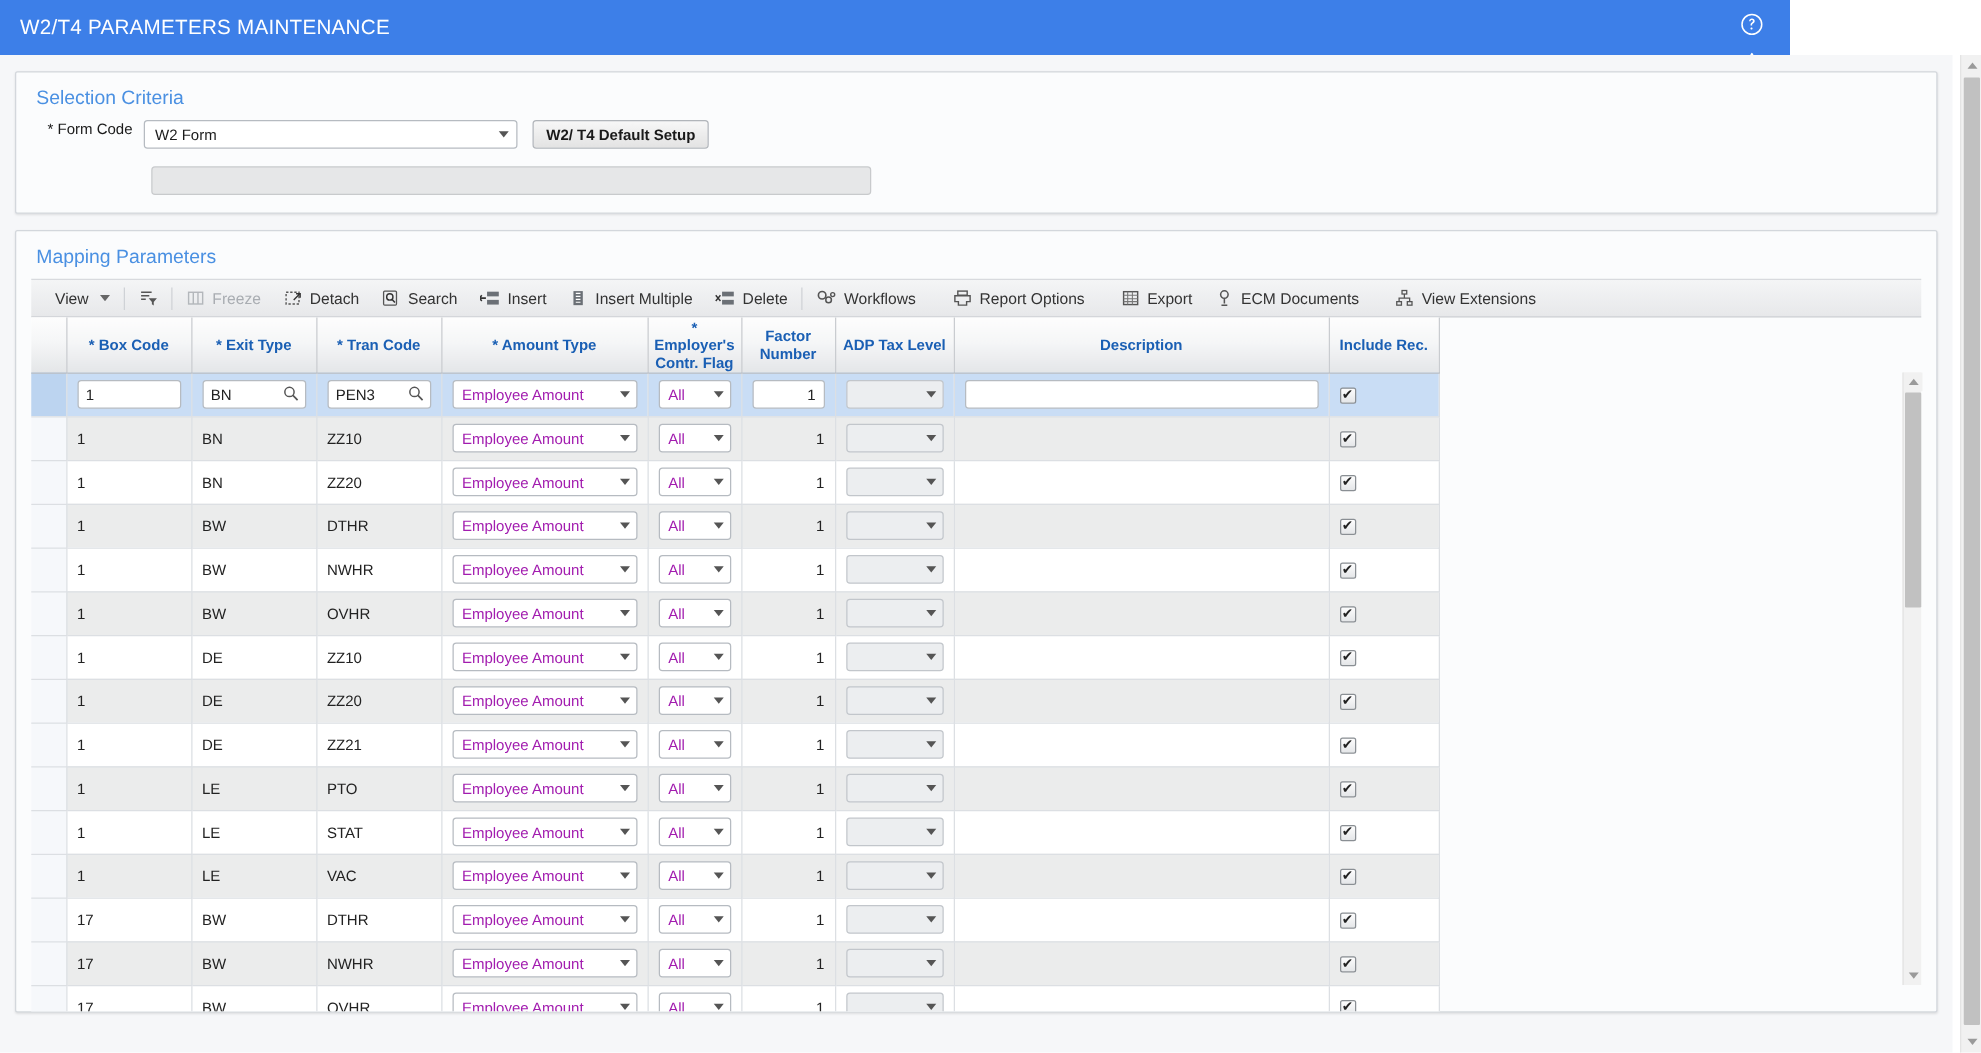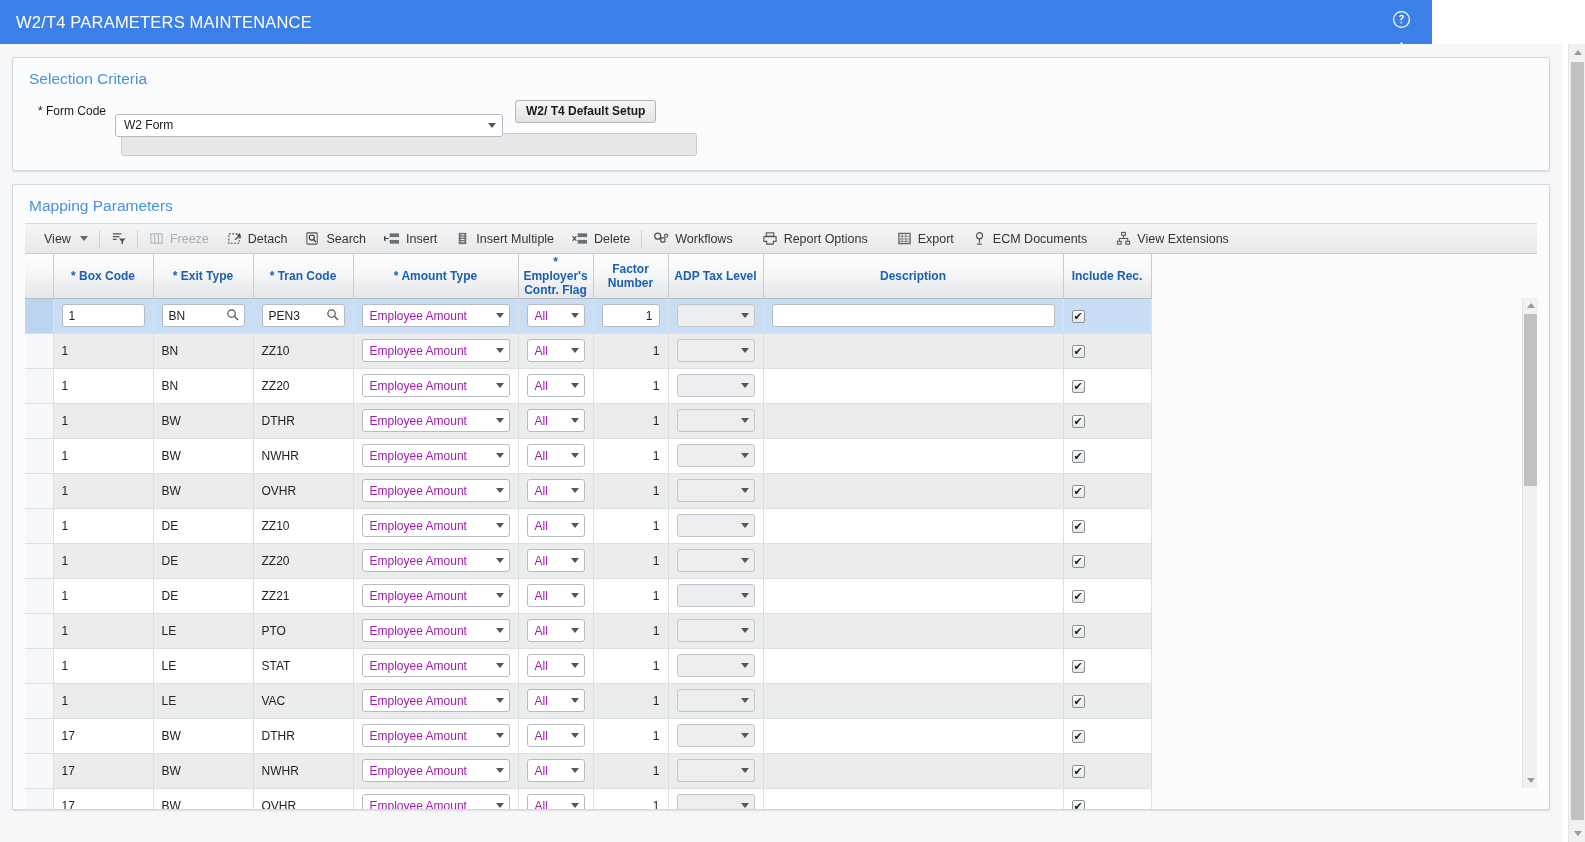--- a/index.html
+++ b/index.html
@@ -50,26 +50,26 @@
     border: 1px solid #d3d7dc;
     border-radius: 2px;
     box-shadow: 0 1px 2px rgba(0,0,0,.10);
     margin: 13px 12px 0 12px;
   }
   .panel-title {
     color: #4a90e2; font-size: 15.5px; padding: 12px 0 8px 16px; font-weight: 400;
   }
 
   
-  .sel-row { display: flex; align-items: center; padding: 0 0 0 16px; height: 30px; }
+  .sel-row { display: flex; padding: 0 0 0 16px; height: 30px; }
   .field-label { font-size: 12px; color: #1a1a1a; width: 86px; text-align: right; padding-right: 9px; }
   .sel-select {
-    width: 388px; height: 23px; border: 1px solid #b6bbc1; border-radius: 3px; background: #fff;
+    width: 299px; height: 23px; border: 1px solid #b6bbc1; border-radius: 3px; background: #fff;
     display: flex; align-items: center; justify-content: space-between; padding: 0 6px 0 8px;
-    font-size: 12px; color: #1a1a1a; cursor: pointer; margin-top: 28px;
+    font-size: 12px; color: #1a1a1a; cursor: pointer;
   }
   .caret-dn {
     width: 0; height: 0; border-left: 4px solid transparent; border-right: 4px solid transparent;
     border-top: 5px solid #555;
   }
   .btn-gray {
     height: 23px; margin-left: 12px; padding: 0 10px;
     background: linear-gradient(#f7f7f7,#e3e3e3);
     border: 1px solid #b1b5ba; border-radius: 3px;
     font-size: 12px; font-weight: bold; color: #1a1a1a; cursor: pointer;

